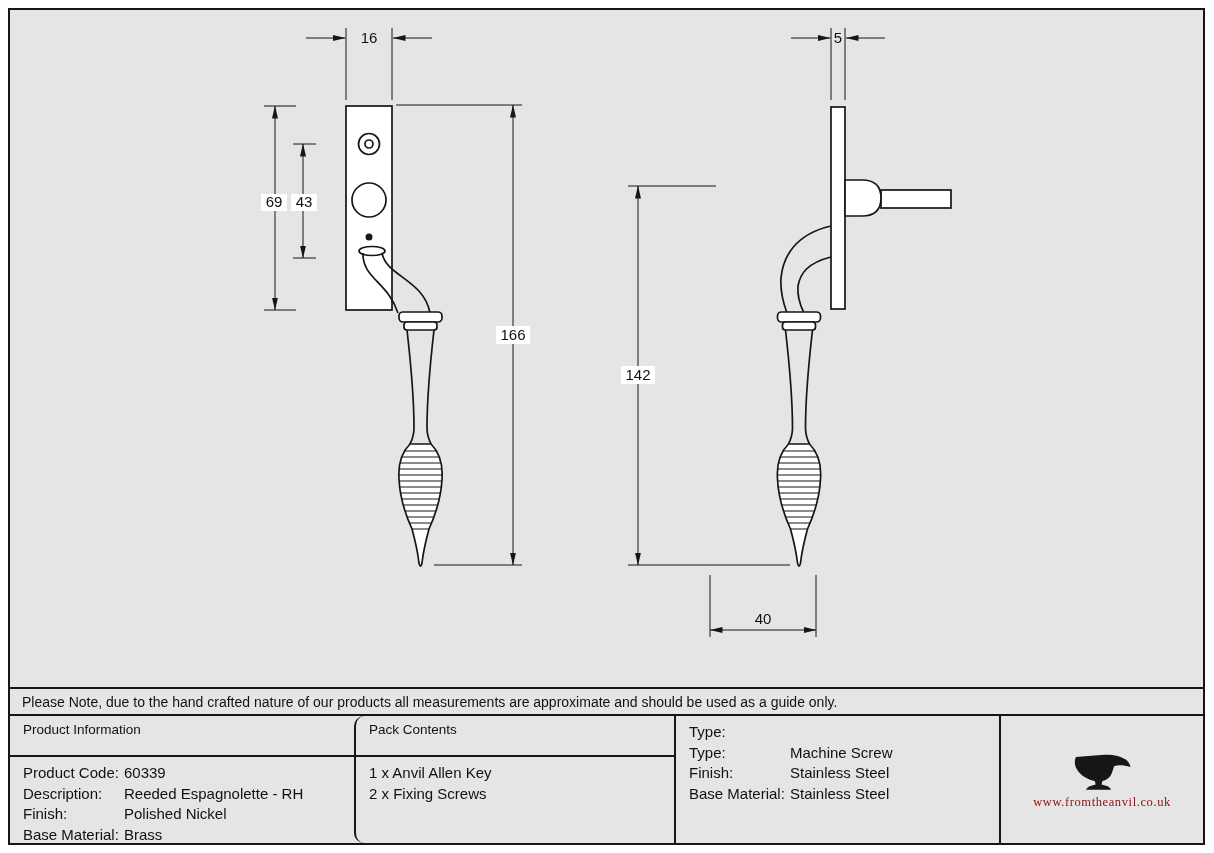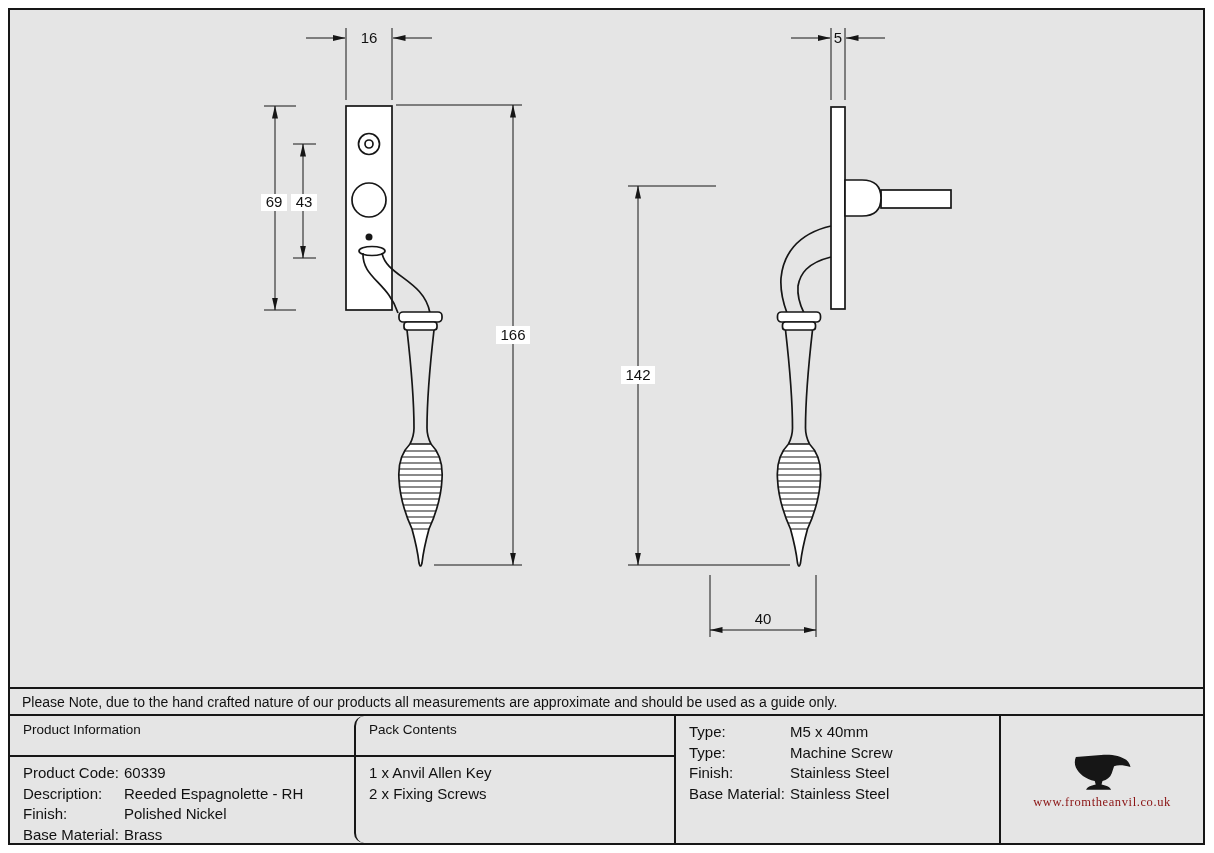--- a/index.html
+++ b/index.html
@@ -197,21 +197,20 @@
       <div class="col-body">
         <div class="pack-item">1 x Anvil Allen Key</div>
         <div class="pack-item">2 x Fixing Screws</div>
       </div>
     </div>
 
     <div class="col col3">
       <div class="col-body">
         <div class="kv">
           <span>Type:</span>
-          <span>M5 x 40mm</span>
         </div>
         <div class="kv">
           <span>Type:</span>
           <span>Machine Screw</span>
         </div>
         <div class="kv">
           <span>Finish:</span>
           <span>Stainless Steel</span>
         </div>
         <div class="kv">

